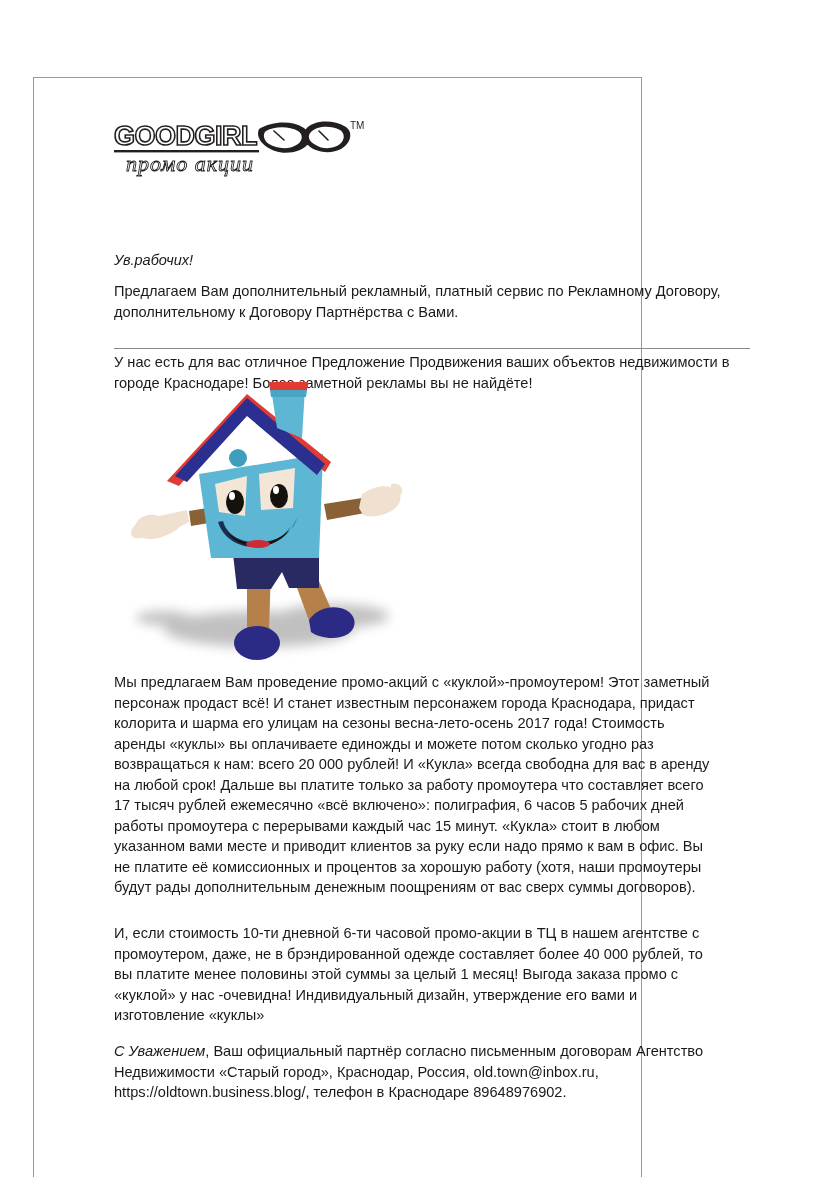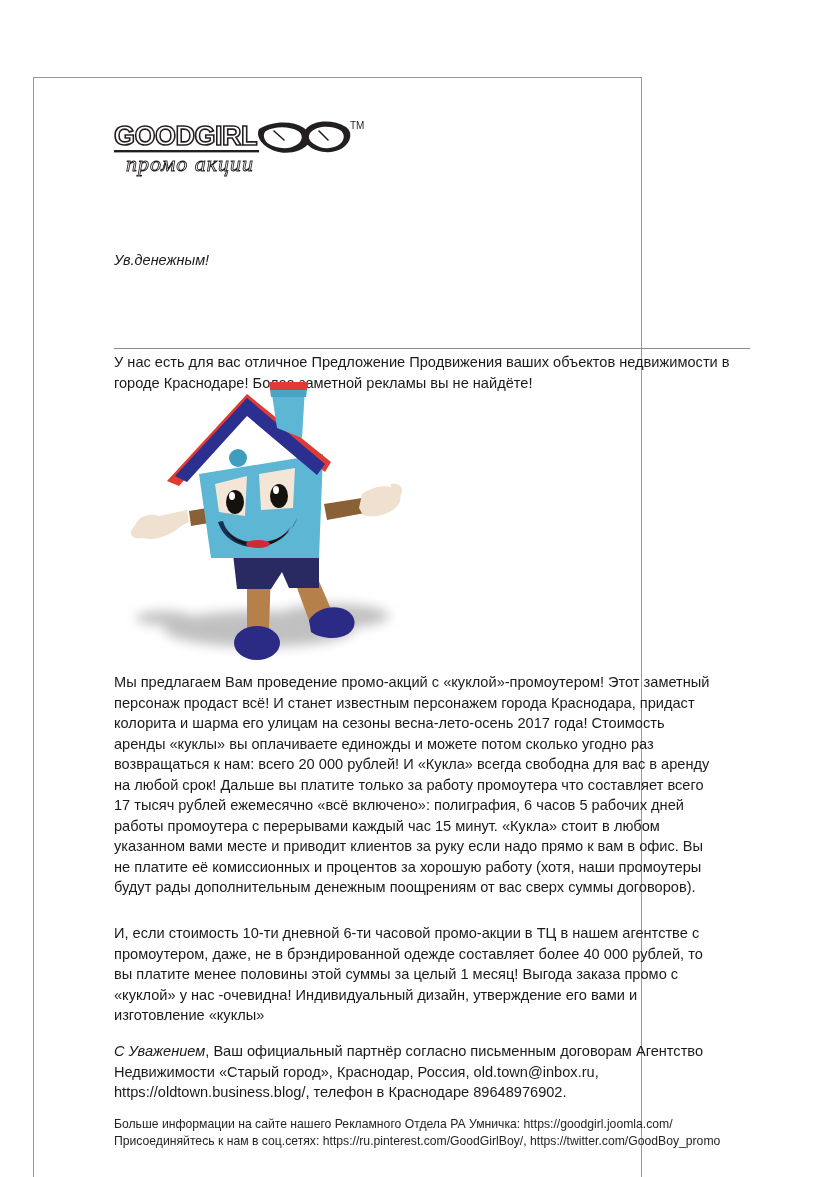--- a/index.html
+++ b/index.html
@@ -135,22 +135,23 @@
         <path d="M205 14 L214 23" stroke="#231f20" stroke-width="1.6" fill="none" stroke-linecap="round"></path>
       </g>
 
       <text x="236" y="12" font-family="'Liberation Sans', sans-serif" font-size="10" fill="#231f20">TM</text>
 
       <text x="12" y="54" font-family="'Liberation Serif', serif" font-size="22" font-style="italic" fill="none" stroke="#231f20" stroke-width="0.9" letter-spacing="1">промо акции</text>
     </svg>
   </div>
 
 
-  <div id="salutation">Ув.денежным!</div>
-
+  <div id="salutation">Ув.рабочих!</div>
+
+  <div id="intro-1" class="para">Предлагаем Вам дополнительный рекламный, платный сервис по Рекламному Договору, дополнительному к Договору Партнёрства с Вами.</div>
   <div id="rule"></div>
   <div id="intro-2" class="para">У нас есть для вас отличное Предложение Продвижения ваших объектов недвижимости в городе Краснодаре! Более заметной рекламы вы не найдёте!</div>
 
   <div id="mascot-figure">
     <svg id="mascot-svg" width="340" height="320" viewBox="0 0 340 320">
       <defs>
         <filter id="blur8" x="-40%" y="-40%" width="180%" height="180%">
           <feGaussianBlur stdDeviation="6"></feGaussianBlur>
         </filter>
       </defs>
@@ -222,18 +223,14 @@
         <ellipse cx="139" cy="168" rx="12" ry="4" fill="#cf2b36"></ellipse>
       </g>
     </svg>
   </div>
 
   <div id="body-1" class="para">Мы предлагаем Вам проведение промо-акций с «куклой»-промоутером! Этот заметный персонаж продаст всё! И станет известным персонажем города Краснодара, придаст колорита и шарма его улицам на сезоны весна-лето-осень 2017 года! Стоимость аренды «куклы» вы оплачиваете единожды и можете потом сколько угодно раз возвращаться к нам: всего 20 000 рублей! И «Кукла» всегда свободна для вас в аренду на любой срок! Дальше вы платите только за работу промоутера что составляет всего 17 тысяч рублей ежемесячно «всё включено»: полиграфия, 6 часов 5 рабочих дней работы промоутера с перерывами каждый час 15 минут. «Кукла» стоит в любом указанном вами месте и приводит клиентов за руку если надо прямо к вам в офис. Вы не платите её комиссионных и процентов за хорошую работу (хотя, наши промоутеры будут рады дополнительным денежным поощрениям от вас сверх суммы договоров).</div>
   <div id="body-2" class="para">И, если стоимость 10-ти дневной 6-ти часовой промо-акции в ТЦ в нашем агентстве с промоутером, даже, не в брэндированной одежде составляет более 40 000  рублей, то вы платите менее половины этой суммы за целый 1 месяц! Выгода заказа промо с «куклой» у нас -очевидна! Индивидуальный дизайн, утверждение его вами и изготовление «куклы»</div>
 
   <div id="signature" class="para"><span class="sig-lead">С Уважением</span><span>, Ваш официальный партнёр согласно письменным договорам Агентство Недвижимости «Старый город», Краснодар, Россия, old.town@inbox.ru, https://oldtown.business.blog/, телефон в Краснодаре 89648976902.</span></div>
 
-  <div id="footer">
-    <div>Больше информации на сайте нашего Рекламного Отдела РА Умничка: https://goodgirl.joomla.com/</div>
-    <div>Присоединяйтесь к нам в соц.сетях: https://ru.pinterest.com/GoodGirlBoy/, https://twitter.com/GoodBoy_promo</div>
-  </div>
 
 </div>
 
 </body></html>

